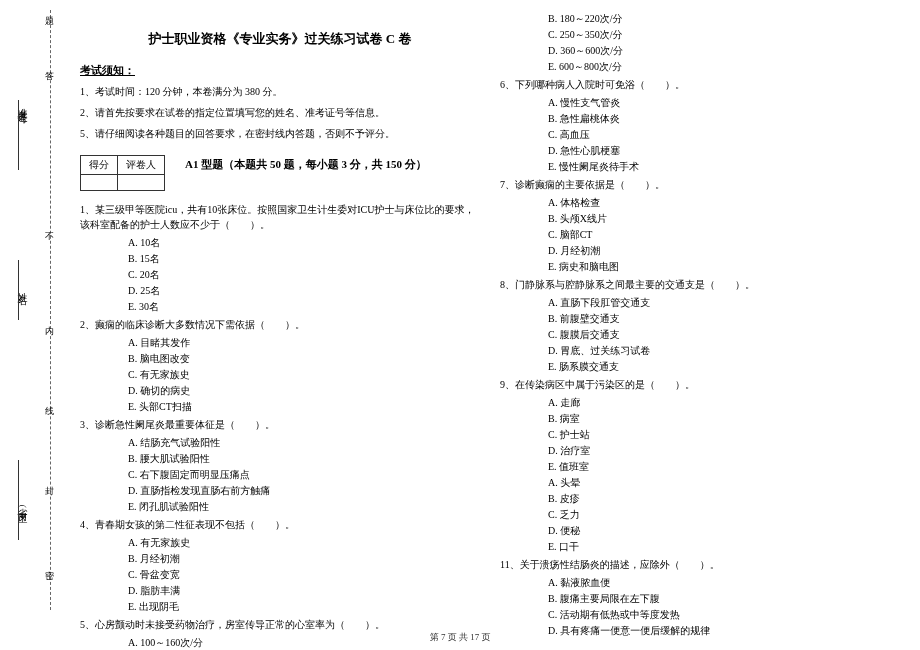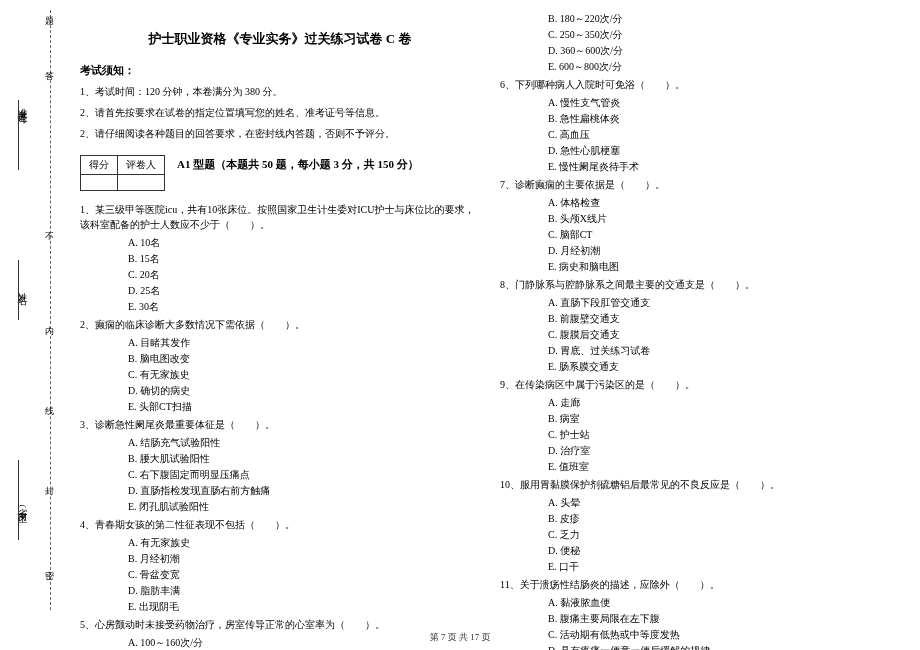--- a/index.html
+++ b/index.html
@@ -64,20 +64,21 @@
     .title {
       text-align: center;
       font-size: 13px;
       font-weight: bold;
       margin: 20px 0 15px 0;
     }
     .heading {
       font-size: 11px;
       font-weight: bold;
       margin: 0 0;
+      text-decoration: underline;
     }
     .instr {
       font-size: 10px;
       margin: 6px 0;
       line-height: 1.5;
     }
     .score-table {
       border-collapse: collapse;
       margin: 8px 0;
       display: inline-table;
@@ -106,21 +107,21 @@
     }
     .footer {
       position: absolute;
       bottom: 6px;
       left: 0;
       right: 0;
       text-align: center;
       font-size: 9px;
       color: #333;
     }
-    .score-wrap { display:flex; align-items:flex-start; gap:12px; }
+    .score-wrap { display:flex; align-items:flex-start; gap:20px; }
   </style>
 </head>
 <body>
 
 <div class="page">
   <div class="binding">
     <div class="vline"></div>
     <span class="marker" style="top:5px">题</span>
     <span class="marker" style="top:60px">答</span>
     <span class="label" style="top:90px">准考证号</span>
@@ -135,21 +136,21 @@
     <div class="field-line" style="top:450px;height:80px"></div>
     <span class="marker" style="top:560px">密</span>
   </div>
 
   <div class="content">
     <div class="col">
       <div class="title">护士职业资格《专业实务》过关练习试卷 C 卷</div>
       <div class="heading">考试须知：</div>
       <div class="instr">1、考试时间：120 分钟，本卷满分为 380 分。</div>
       <div class="instr">2、请首先按要求在试卷的指定位置填写您的姓名、准考证号等信息。</div>
-      <div class="instr">2、请仔细阅读各种题目的回答要求，在密封线内答题，否则不予评分。</div>
+      <div class="instr">5、请仔细阅读各种题目的回答要求，在密封线内答题，否则不予评分。</div>
 
       <div class="score-wrap">
         <table class="score-table">
           <tbody>
               <tr>
             <td>得分</td>
             <td>评卷人</td>
           </tr>
           <tr>
             <td>&nbsp;</td>
@@ -219,21 +220,20 @@
       <div class="opt">D. 胃底、过关练习试卷</div>
       <div class="opt">E. 肠系膜交通支</div>
 
       <div class="q">9、在传染病区中属于污染区的是（　　）。</div>
       <div class="opt">A. 走廊</div>
       <div class="opt">B. 病室</div>
       <div class="opt">C. 护士站</div>
       <div class="opt">D. 治疗室</div>
       <div class="opt">E. 值班室</div>
 
-      <div class="q">10、服用胃黏膜保护剂硫糖铝后最常见的不良反应是（　　）。</div>
       <div class="opt">A. 头晕</div>
       <div class="opt">B. 皮疹</div>
       <div class="opt">C. 乏力</div>
       <div class="opt">D. 便秘</div>
       <div class="opt">E. 口干</div>
 
       <div class="q">11、关于溃疡性结肠炎的描述，应除外（　　）。</div>
       <div class="opt">A. 黏液脓血便</div>
       <div class="opt">B. 腹痛主要局限在左下腹</div>
       <div class="opt">C. 活动期有低热或中等度发热</div>

